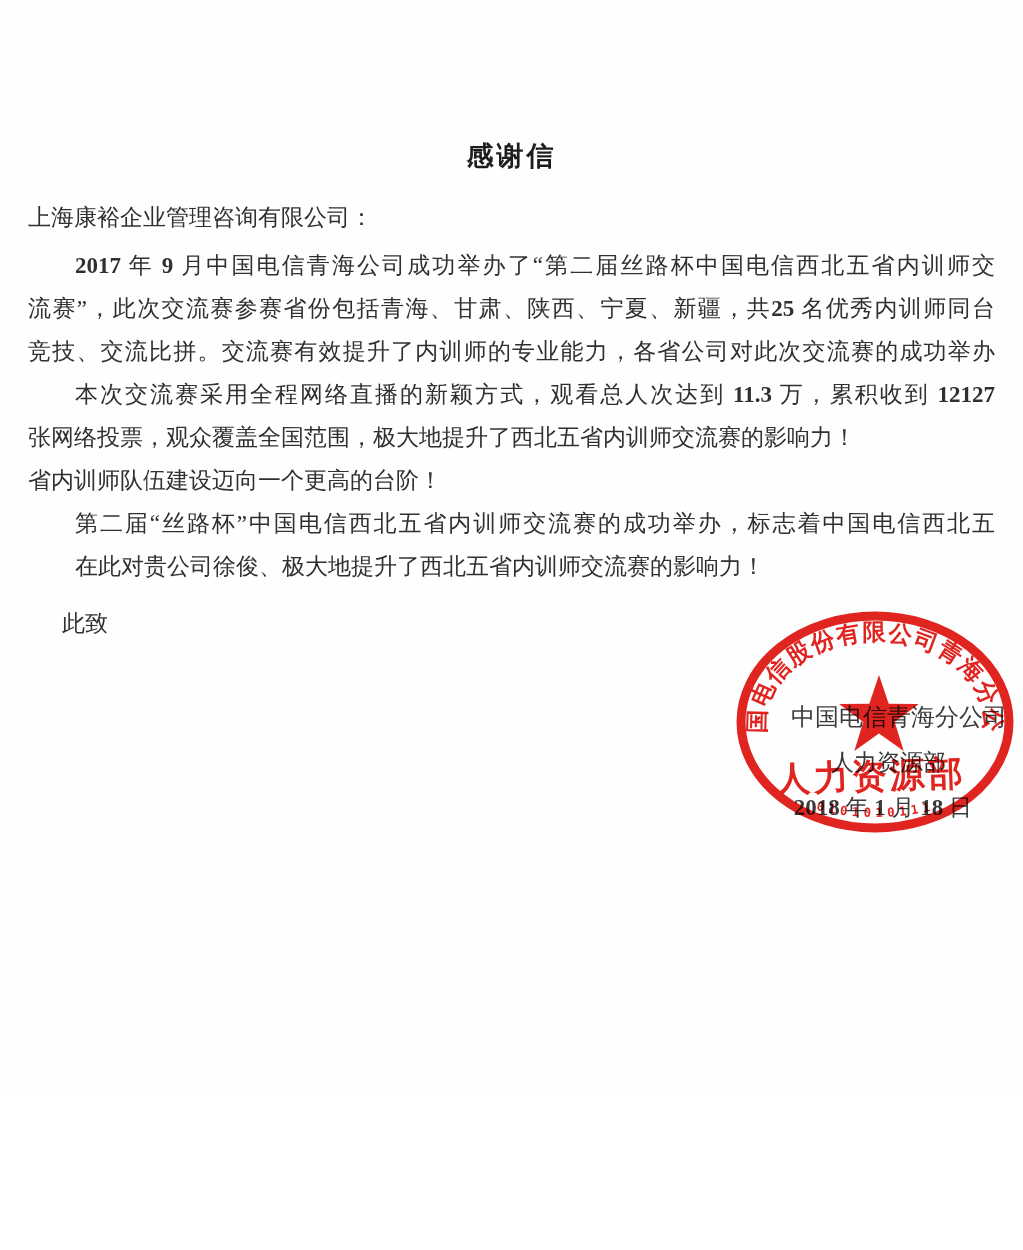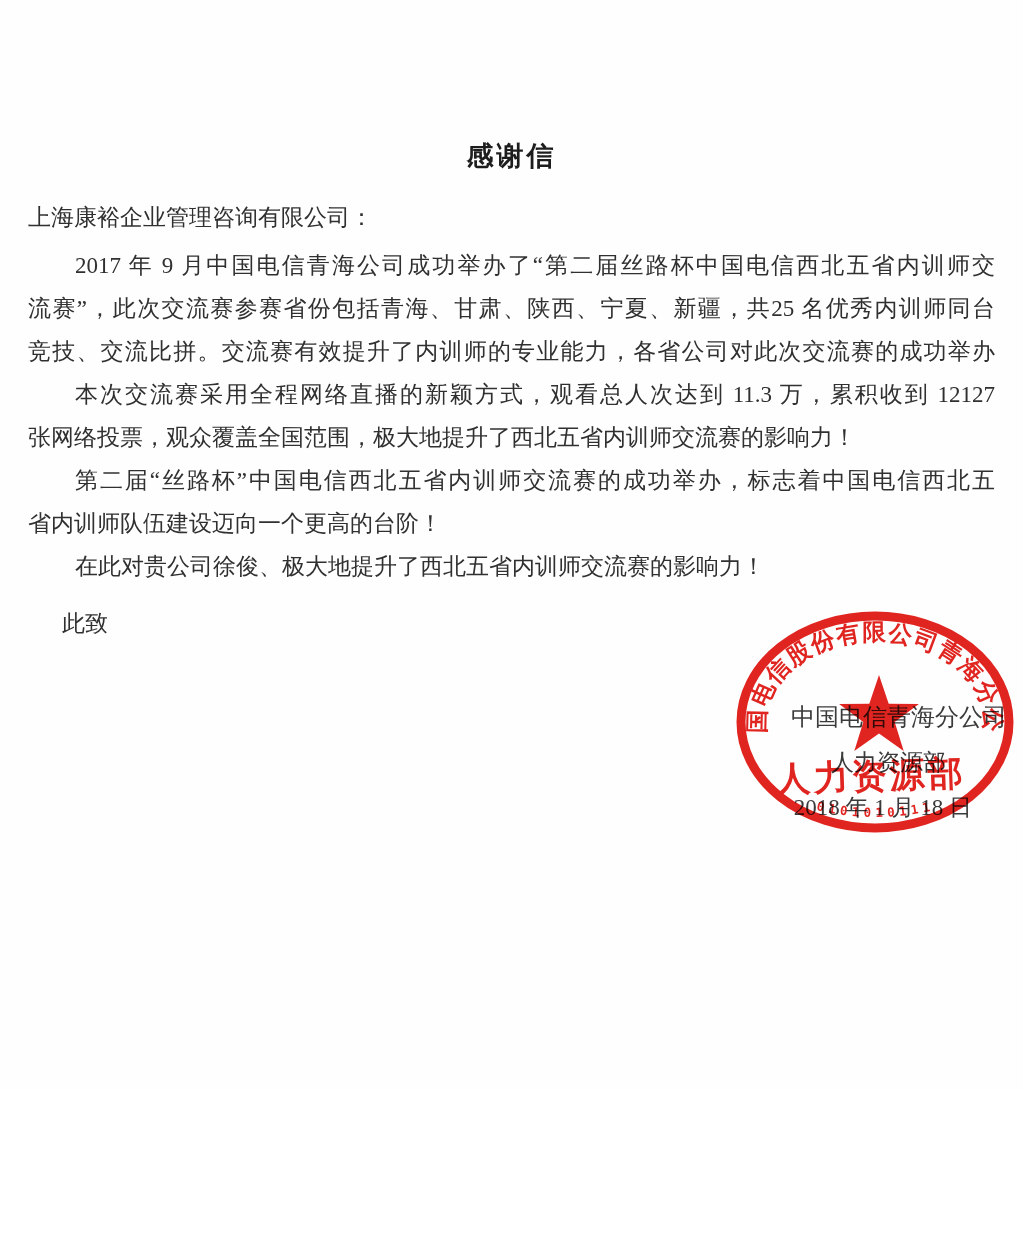--- a/index.html
+++ b/index.html
@@ -33,21 +33,21 @@
   }
   .just{
     white-space:normal;
     text-align:justify;
     text-align-last:justify;
   }
   .indent{text-indent:47px;}
   .gap-before{margin-top:5px;}
   .closing-cizhi{font-size:23px;line-height:40px;margin-top:16px;text-indent:34px;}
   .closing-jingli{font-size:23px;line-height:40px;margin-left:-5px;}
-  .ln b, .sig b{font-weight:normal;}
+  .ln b, .sig b{font-weight:bold;}
   
   .sig{
     position:absolute;
     font-size:23px;
     color:#3a3a3a;
     z-index:1;
     white-space:nowrap;
   }
   .sig-company{top:701px;right:16px;font-size:24px;}
   .sig-dept{top:747px;right:77px;}
@@ -74,22 +74,22 @@
     <div class="body-text">
       <div class="ln">上海康裕企业管理咨询有限公司：</div>
 
       <div class="ln just indent gap-before num-bold"><b>2017</b> 年 <b>9</b> 月中国电信青海公司成功举办了“第二届丝路杯中国电信西北五省内训师交</div>
       <div class="ln just num-bold">流赛”，此次交流赛参赛省份包括青海、甘肃、陕西、宁夏、新疆，共<b>25</b> 名优秀内训师同台</div>
       <div class="ln just num-bold">竞技、交流比拼。交流赛有效提升了内训师的专业能力，各省公司对此次交流赛的成功举办</div>
 
       <div class="ln just indent num-bold">本次交流赛采用全程网络直播的新颖方式，观看总人次达到 <b>11.3</b> 万，累积收到 <b>12127</b></div>
       <div class="ln num-bold">张网络投票，观众覆盖全国范围，极大地提升了西北五省内训师交流赛的影响力！</div>
 
+      <div class="ln num-bold">省内训师队伍建设迈向一个更高的台阶！</div>
       <div class="ln just indent num-bold">第二届“丝路杯”中国电信西北五省内训师交流赛的成功举办，标志着中国电信西北五</div>
-      <div class="ln num-bold">省内训师队伍建设迈向一个更高的台阶！</div>
 
       <div class="ln indent num-bold">在此对贵公司徐俊、极大地提升了西北五省内训师交流赛的影响力！</div>
 
       <div class="closing-cizhi">此致</div>
     </div>
   </div>
 
   <div class="sig sig-company">中国电信青海分公司</div>
   <div class="sig sig-dept">人力资源部</div>
   <div class="sig sig-date num-bold"><b>2018</b> 年 <b>1</b> 月 <b>18</b> 日</div>

